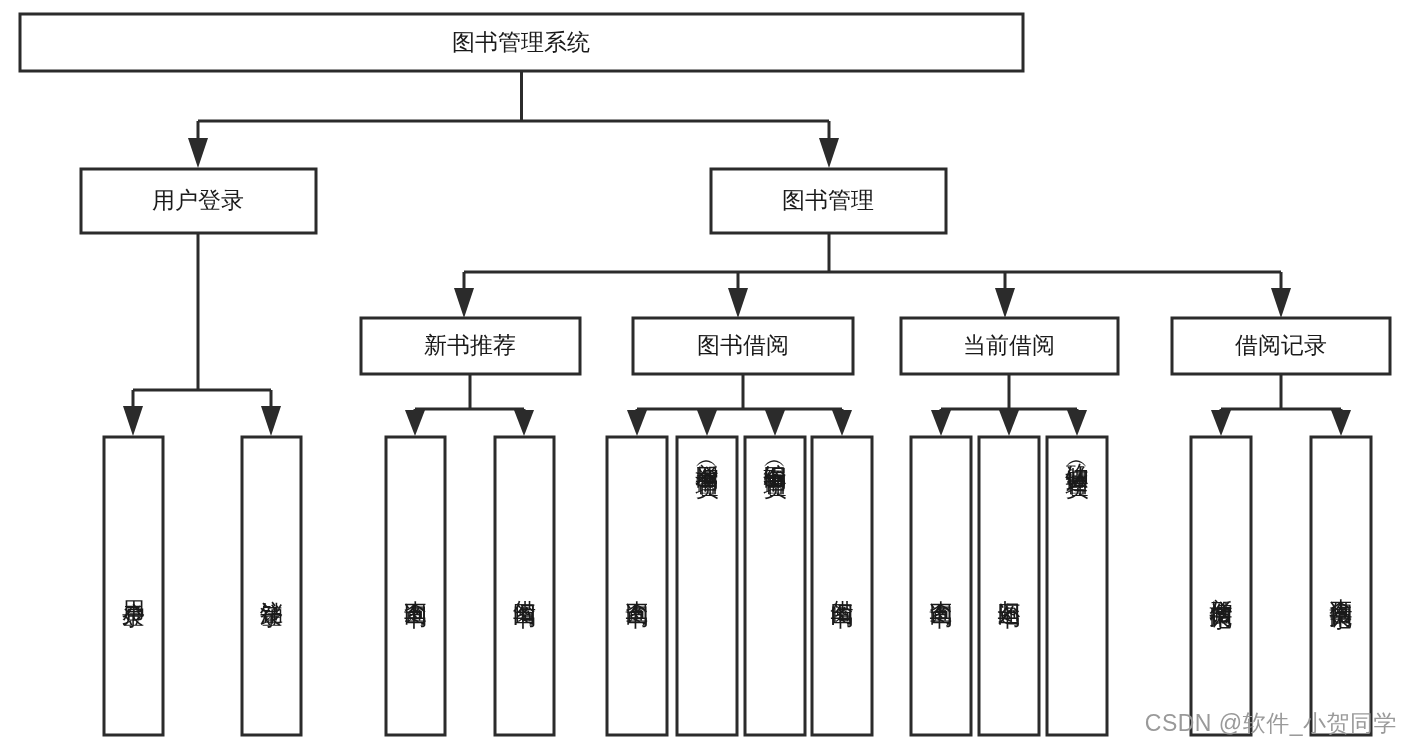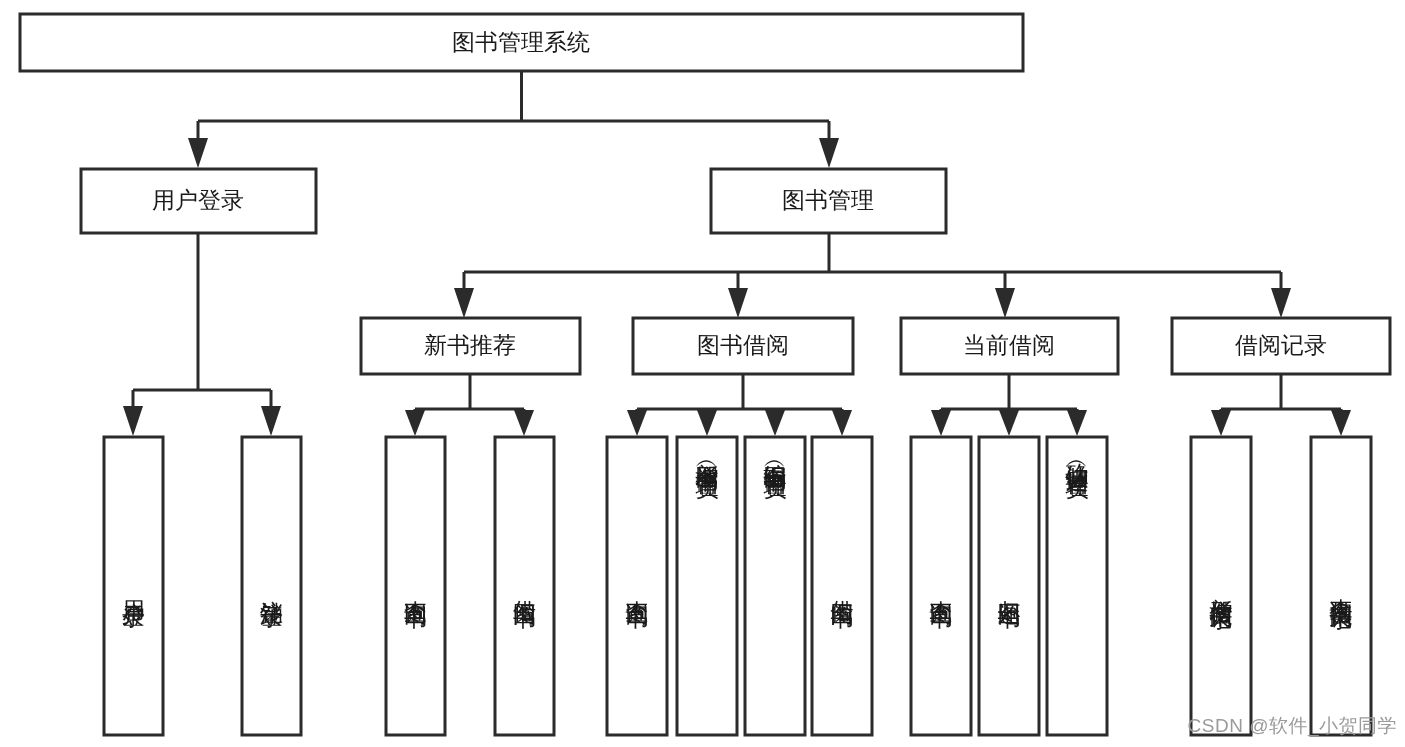--- a/index.html
+++ b/index.html
@@ -62,21 +62,21 @@
     line-height: 1.18;
     letter-spacing: 2px;
     color: #1a1a1a;
     white-space: nowrap;
   }
   .watermark {
     position: absolute;
     right: 8px;
     bottom: 8px;
     font-family: "Liberation Sans", "DejaVu Sans", sans-serif;
-    font-size: 19px;
+    font-size: 23px;
     color: #9a9a9a;
     letter-spacing: 0.5px;
     white-space: nowrap;
     margin-left: 12px;
   }
 </style>
 </head>
 <body>
 
 <div id="diagram-root">

